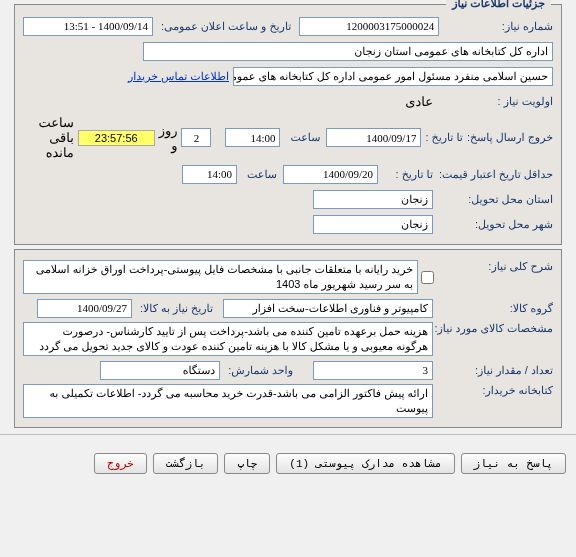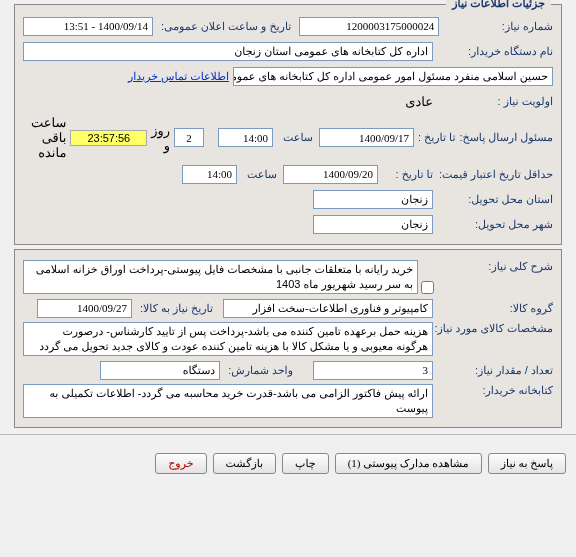--- a/index.html
+++ b/index.html
@@ -83,21 +83,21 @@
   display: flex;
   gap: 6px;
   padding: 8px 10px;
   justify-content: flex-start;
 }
 .btn {
   background: linear-gradient(#fdfdfd,#e3e3e3);
   border: 1px solid #888;
   border-radius: 3px;
   padding: 3px 12px;
-  font-family: Liberation Serif, serif;
+  font-family: Liberation Mono, monospace;
   font-size: 11px;
   cursor: pointer;
   color: #000;
 }
 .btn.red { color: #b00000; }
 .small-chk { margin-left: 3px; vertical-align: middle; }
 </style>
 </head>
 <body>
 
@@ -108,36 +108,35 @@
   <div class="panel-body">
 
     <div class="row">
       <span class="lbl w120">شماره نیاز:</span>
       <input class="inp" style="width: 140px;" readonly="" value="1200003175000024">
       <span class="lbl" style="margin-right:8px">تاریخ و ساعت اعلان عمومی:</span>
       <input class="inp" style="width: 130px; margin-right: 4px;" readonly="" value="1400/09/14 - 13:51">
     </div>
 
     <div class="row">
-      <span class="lbl w120">نام دستگاه خریدار:</span>
       <div class="inp-ro" style="width:410px">اداره کل کتابخانه های عمومی استان زنجان</div>
     </div>
 
     <div class="row">
       <div class="inp-ro" style="width:320px;overflow:hidden;white-space:nowrap">حسین اسلامی منفرد مسئول امور عمومی اداره کل کتابخانه های عمومی استان</div>
       <span class="link" style="margin-right:4px">اطلاعات تماس خریدار</span>
     </div>
 
     <div class="row">
       <span class="lbl w120">اولویت نیاز :</span>
       <span class="txt">عادی</span>
     </div>
 
     <div class="row">
-      <span class="lbl w120">مسئول ارسال پاسخ:</span>
+      <span class="lbl w120">خروج ارسال پاسخ:</span>
       <span class="lbl w60">تا تاریخ :</span>
       <input class="inp" style="width: 95px;" readonly="" value="1400/09/17">
       <span class="lbl" style="margin:0 6px">ساعت</span>
       <input class="inp" style="width: 55px;" readonly="" value="14:00">
       <input class="inp" style="width: 30px; margin-right: 14px; text-align: center;" readonly="" value="2">
       <span class="txt" style="margin:0 4px">روز و</span>
       <span class="countdown">23:57:56</span>
       <span class="txt" style="margin-right:4px">ساعت باقی مانده</span>
     </div>
 
@@ -160,21 +159,21 @@
     </div>
 
   </div>
 </div>
 
 <div class="panel">
   <div class="panel-body">
 
     <div class="row" style="align-items:flex-start">
       <span class="lbl w120">شرح کلی نیاز:</span>
-      <div style="display:flex;align-items:flex-end">
+      <div style="display:flex;align-items:center">
         <input type="checkbox" class="small-chk" style="">
         <div class="inp-ro" style="width:395px">خرید رایانه با متعلقات جانبی با مشخصات فایل پیوستی-پرداخت اوراق خزانه اسلامی به سر رسید شهریور ماه 1403</div>
       </div>
     </div>
 
     <div class="row">
       <span class="lbl w120">گروه کالا:</span>
       <input class="inp" style="width: 210px;" readonly="" value="کامپیوتر و فناوری اطلاعات-سخت افزار">
       <span class="lbl" style="margin-right:10px">تاریخ نیاز به کالا:</span>
       <input class="inp" style="width: 95px; margin-right: 4px;" readonly="" value="1400/09/27">

